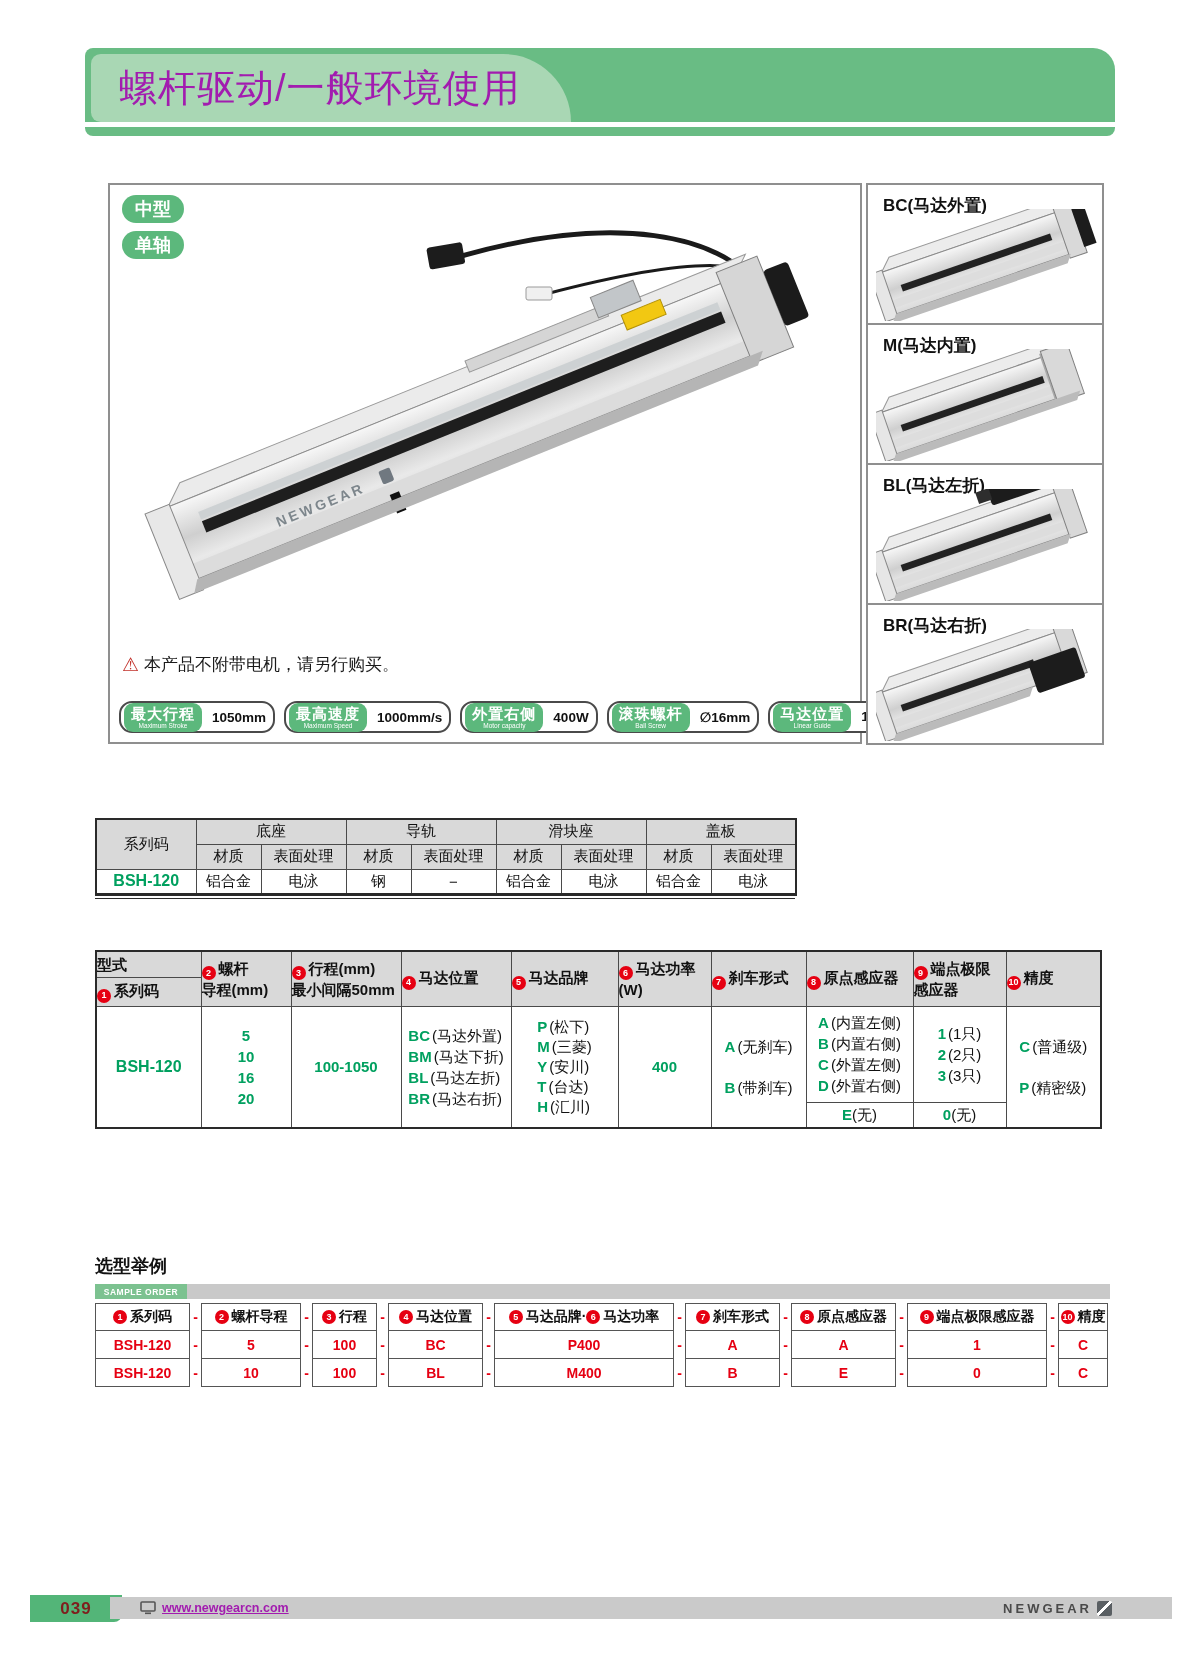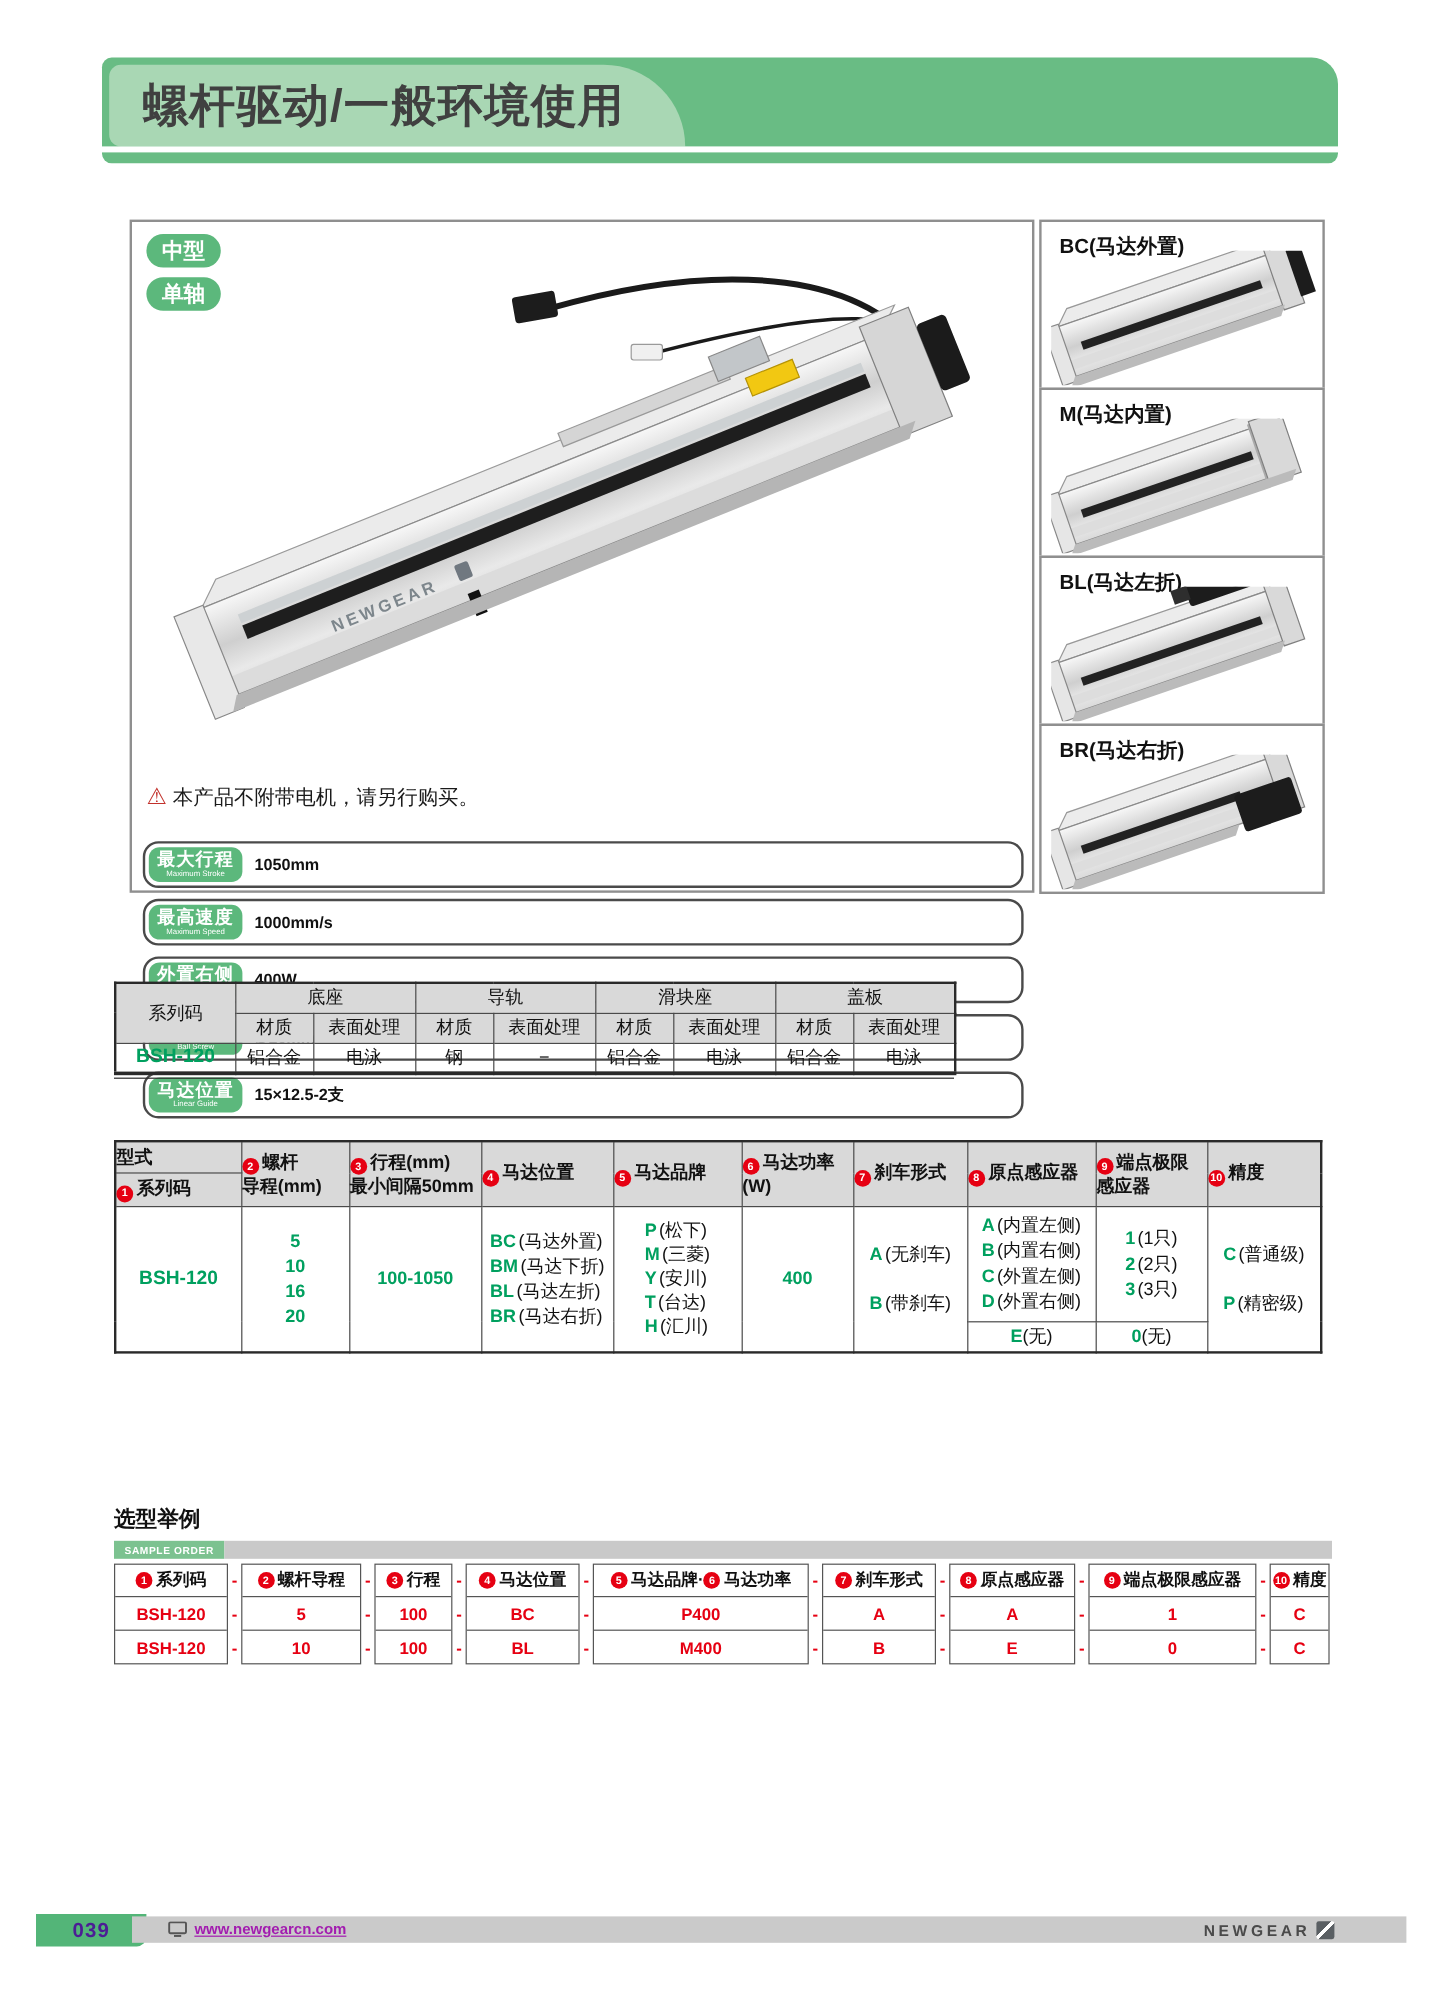--- a/index.html
+++ b/index.html
@@ -6,35 +6,35 @@
   html,body { background:#fff; }
   body { font-family:"Liberation Sans","DejaVu Sans",sans-serif; color:#111; }
   .page { position:relative; width:1200px; height:1671px; background:#fff; overflow:hidden; }
 
   
   .banner { position:absolute; left:85px; top:48px; width:1030px; height:88px;
             background:#69bc84; border-radius:8px 22px 8px 8px; }
   .banner-tab { position:absolute; left:6px; top:6px; width:480px; height:68px;
             background:#a9d7b4; border-radius:10px 70px 0 10px;
             display:flex; align-items:center; padding-left:28px; }
-  .banner-tab span { font-size:38px; font-weight:bold; color:#404040; letter-spacing:1px; white-space:nowrap; }
+  .banner-tab span { font-size:38px; font-weight:normal; color:#a21caf; letter-spacing:1px; white-space:nowrap; }
   .banner-title { position:absolute; left:497px; top:6px; height:68px; display:flex; align-items:center;
             font-size:38px; font-weight:bold; color:#fff; letter-spacing:1px; white-space:nowrap; }
   .banner-stripe { position:absolute; left:0; top:74px; width:100%; height:5px; background:#fff; }
 
   
   .main-box { position:absolute; left:108px; top:183px; width:754px; height:561px;
               border:2px solid #8f8f8f; background:#fff; }
   .tags { position:absolute; left:12px; top:10px; display:flex; flex-direction:column; gap:8px; }
   .pill { display:inline-flex; align-items:center; justify-content:center; width:62px; height:28px;
           background:#5cb87c; color:#fff; font-size:18px; font-weight:bold; border-radius:15px; }
   .product-svg { position:absolute; left:18px; top:14px; }
   .warning { position:absolute; left:12px; bottom:66px; font-size:17px; color:#1a1a1a; display:flex; align-items:center; }
   .warn-icon { color:#c2312b; font-size:19px; margin-right:5px; line-height:1; }
-  .badges { position:absolute; left:9px; right:7px; bottom:9px; display:flex; gap:9px; height:32px;flex-direction:column; }
+  .badges { position:absolute; left:9px; right:7px; bottom:9px; display:flex; gap:9px; height:32px; }
   .badge { border:2px solid #4a4a4a; border-radius:13px; background:#fff; display:flex; align-items:center; flex:0 0 auto; }
   .badge-label { background:#5cb87c; border-radius:9px; margin:3px; padding:3px 7px 2px; color:#fff; text-align:center; }
   .badge-label .cn { font-size:15px; font-weight:bold; line-height:16px; letter-spacing:1px; white-space:nowrap; }
   .badge-label .en { font-size:6.5px; line-height:8px; white-space:nowrap; }
   .badge-value { font-size:13.5px; font-weight:bold; padding:0 7px; white-space:nowrap; }
 
   
   .variants { position:absolute; left:866px; top:183px; width:238px; }
   .vbox { position:relative; width:238px; height:142px; border:2px solid #8f8f8f; background:#fff; }
   .vbox + .vbox { margin-top:-2px; }
@@ -84,21 +84,21 @@
   .scell + .scell { border-top:1px solid #555; height:28px; }
   .shead { font-weight:bold; color:#111; }
   .sval { color:#e60012; font-weight:bold; }
   .sspace { width:11px; display:flex; flex-direction:column; }
   .sspace span { flex:1; display:flex; align-items:center; justify-content:center; color:#e60012; font-weight:bold; font-size:14px; }
   .c0{width:95px}.c1{width:100px}.c2{width:65px}.c3{width:95px}.c4{width:180px}
   .c5{width:95px}.c6{width:105px}.c7{width:140px}.c8{width:50px}
 
   
   .page-num { position:absolute; left:30px; top:1595px; width:92px; height:27px; background:#53b578;
-              color:#4c1d95; font-weight:bold; font-size:17px; display:flex; align-items:center; justify-content:center;
+              color:#7f1d1d; font-weight:bold; font-size:17px; display:flex; align-items:center; justify-content:center;
               border-radius:0 0 8px 0; letter-spacing:1px; }
   .foot-bar { position:absolute; left:110px; top:1597px; width:1062px; height:22px; background:#cacaca;
               display:flex; align-items:center; }
   .site { margin-left:30px; display:flex; align-items:center; gap:6px; }
   .site a { font-size:12.5px; color:#a21caf; text-decoration:underline; font-weight:bold; }
   .logo { margin-left:auto; margin-right:60px; display:flex; align-items:center; gap:5px; }
   .logo-text { font-size:13px; font-weight:bold; letter-spacing:3px; color:#4a4a4a; }
   .logo-icon { width:15px; height:15px; border-radius:2px;
                background:linear-gradient(135deg,#5a5f63 42%,#fff 42%,#fff 56%,#5a5f63 56%); }
 </style>

